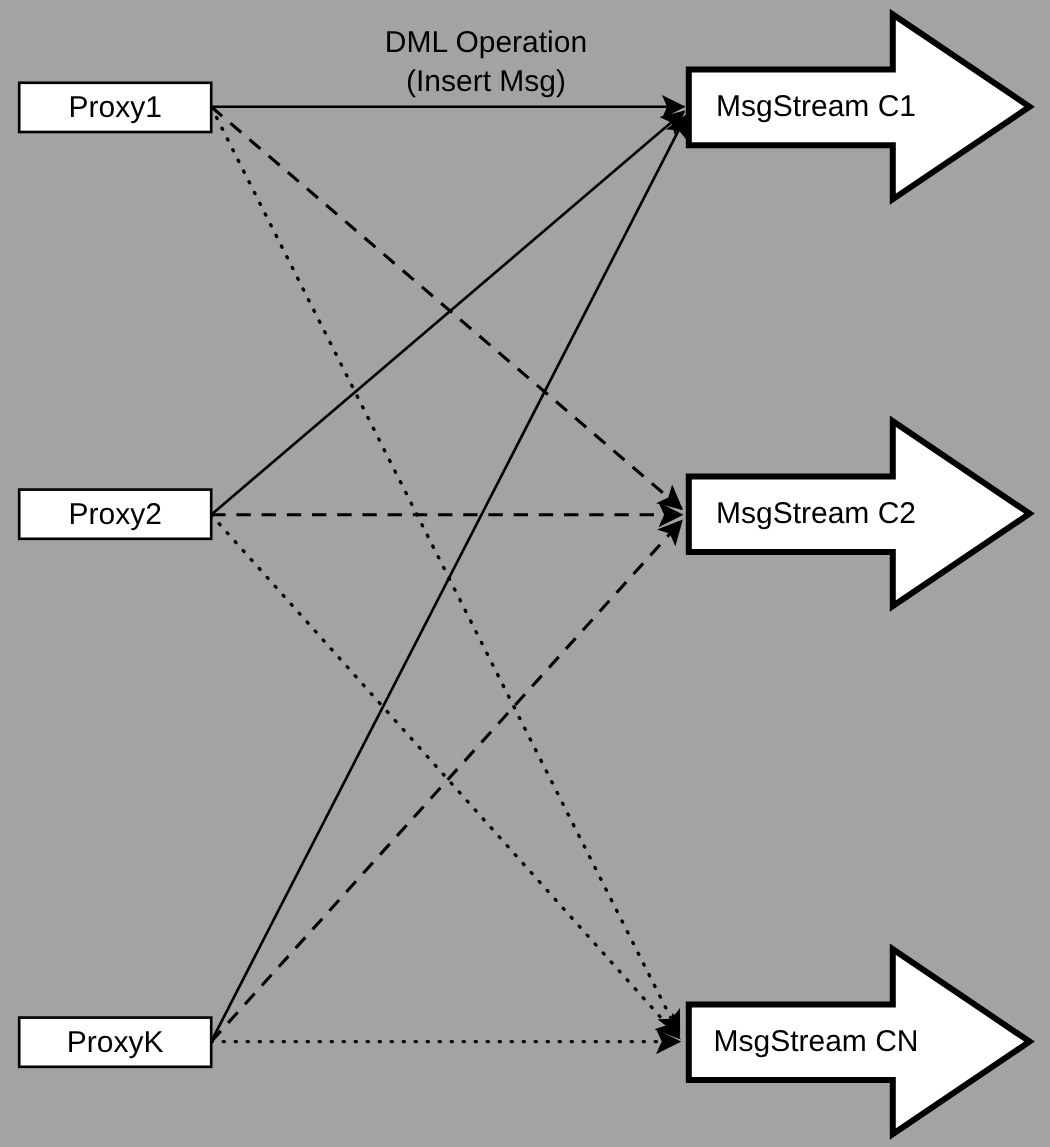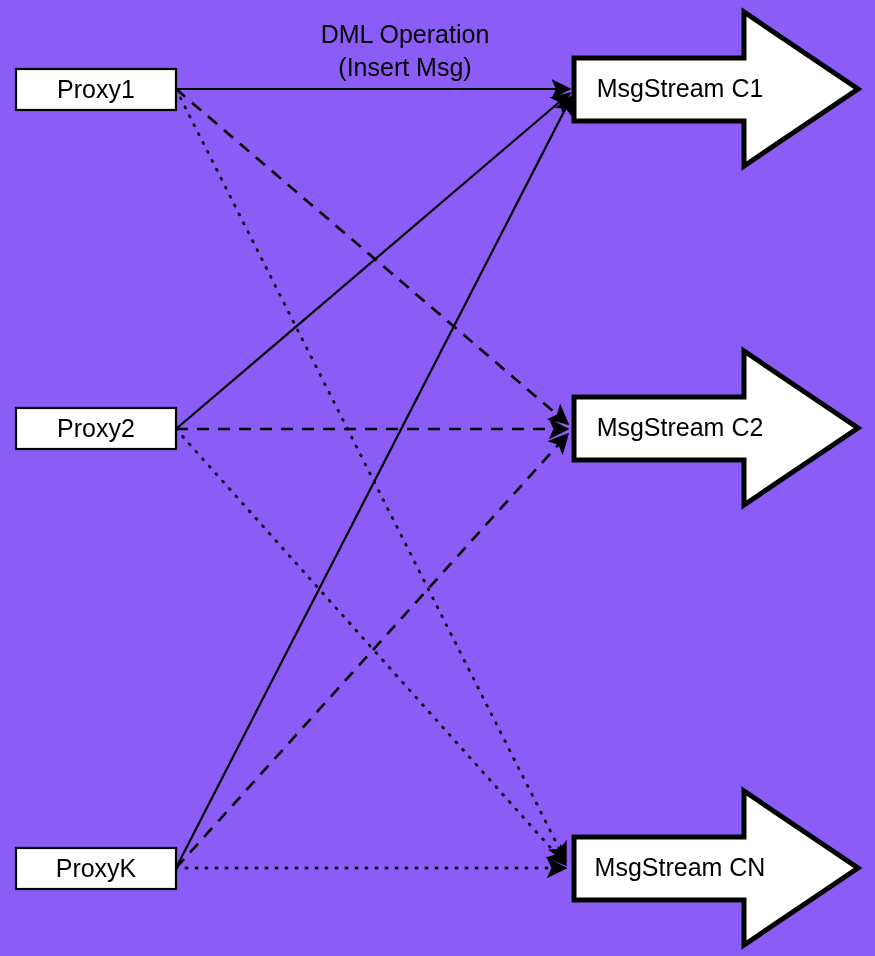--- a/index.html
+++ b/index.html
@@ -7,21 +7,21 @@
     padding: 0;
     background: #ffffff;
   }
   body {
     font-family: "Liberation Sans", sans-serif;
   }
   #diagram-root {
     position: relative;
     width: 875px;
     height: 956px;
-    background: #8b5cf6;
+    background: #a3a3a3;
     overflow: hidden;
   }
   svg#diagram-canvas {
     display: block;
     width: 875px;
     height: 956px;
   }
   .node-box-rect {
     fill: #ffffff;
     stroke: #000000;

